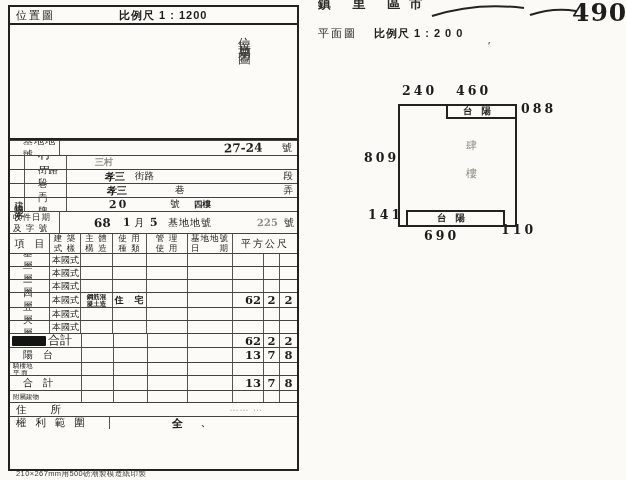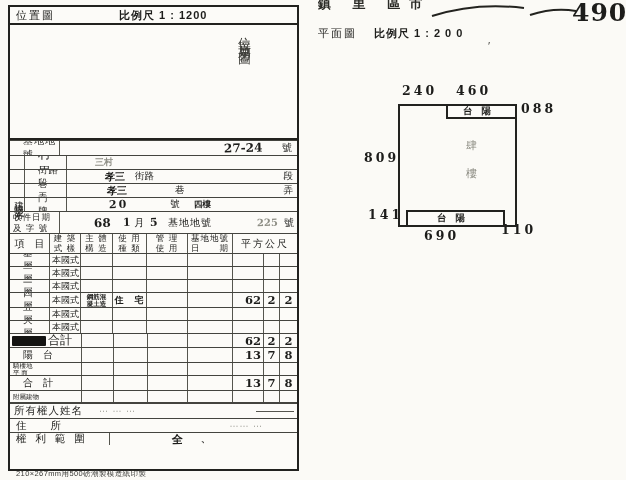--- a/index.html
+++ b/index.html
@@ -282,27 +282,20 @@
     <div class="cell tiny" style="width:72px;justify-content:flex-start;padding-left:3px">附屬建物</div>
     <div class="cell" style="width:32px"></div>
       <div class="cell" style="width:34px"></div>
     <div class="cell" style="width:41px"></div>
       <div class="cell" style="width:45px"></div>
     <div class="cell num" style="width:31px"></div>
       <div class="cell num" style="width:16px"></div>
       <div class="cell num nb" style="width:17px"></div>
   </div>
 
-  <div class="row" style="height:16px;border-top-width:2px">
-    <div class="cell nb" style="flex:1;font-size:10.5px;padding-left:4px;letter-spacing:1px">
-      <span>所有權人姓名</span>
-      <span class="faint" style="margin-left:16px;font-size:9px">⋯ ⋯ ⋯</span>
-      <span class="uline"></span>
-    </div>
-  </div>
   <div class="row" style="height:14px">
     <div class="cell nb" style="flex:1;font-size:10.5px;padding-left:6px;letter-spacing:1px">
       <span>住　　所</span>
       <span class="faint" style="margin-left:auto;margin-right:34px;font-size:9px">⋯⋯ ⋯</span>
     </div>
   </div>
   <div class="row" style="height:13px">
     <div class="cell" style="width:100px;font-size:10.5px;padding-left:6px;letter-spacing:3px">權 利 範 圍</div>
     <div class="cell nb" style="flex:1;font-size:11px">
       <span class="hand" style="margin-left:62px">全</span>

